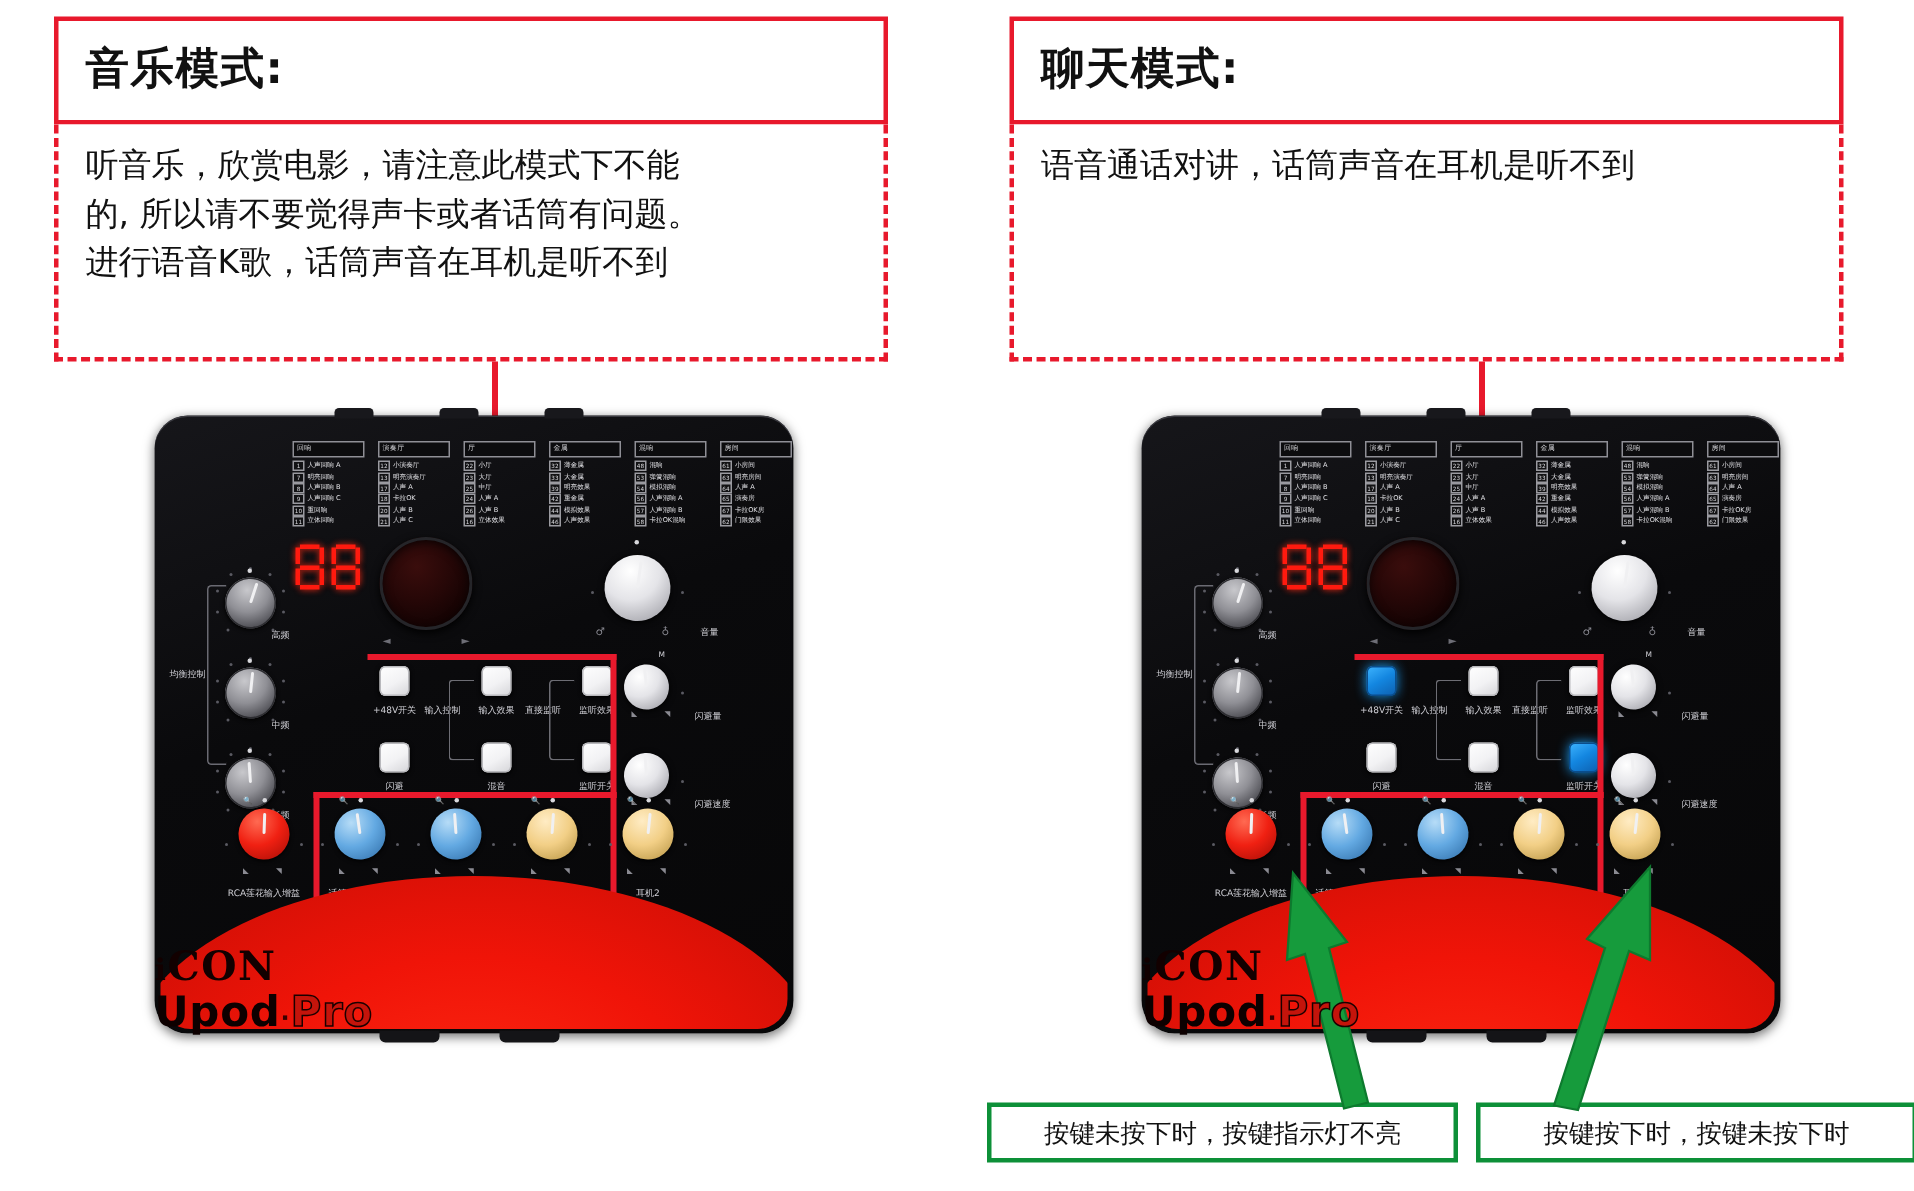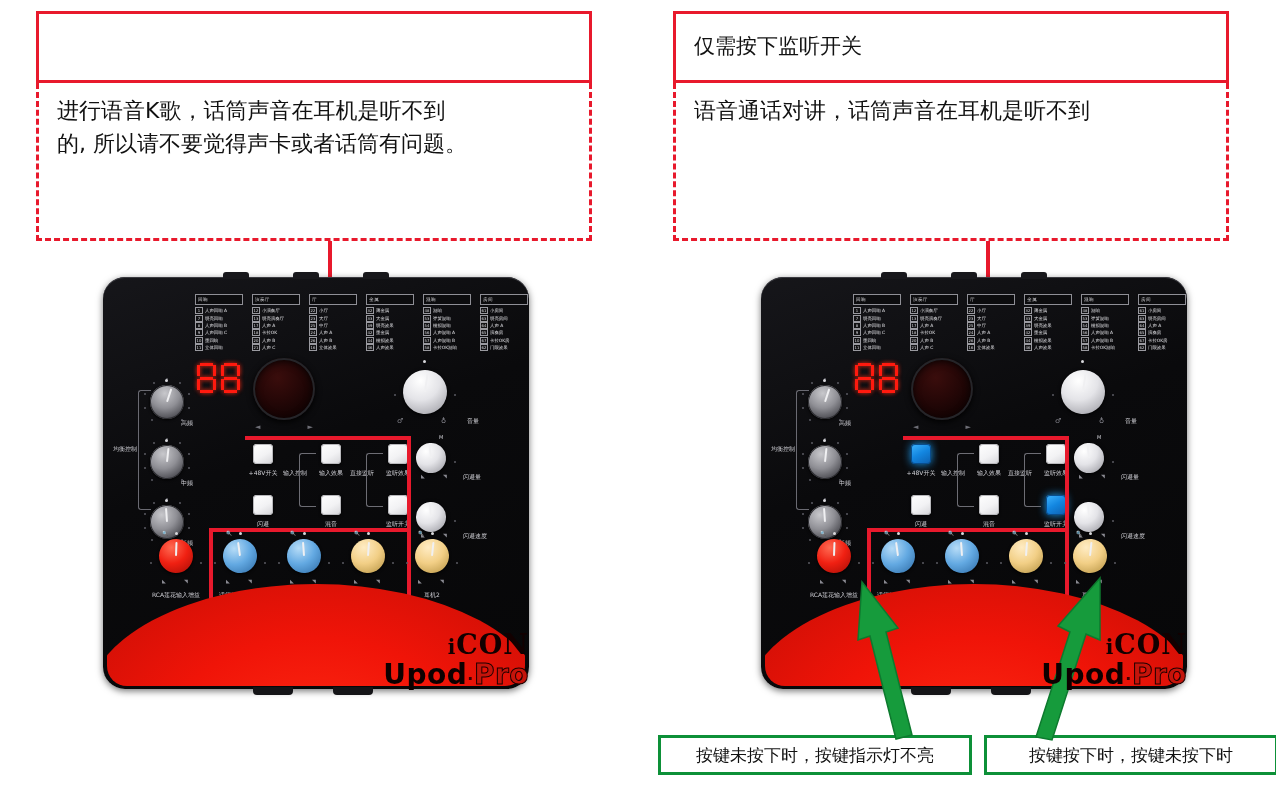--- a/index.html
+++ b/index.html
@@ -41,21 +41,21 @@
   .dev-body{position:absolute;left:0;top:0;width:426px;height:412px;
     background:linear-gradient(160deg,#16161a 0%,#0a0a0c 42%,#070708 100%);
     border-radius:22px;box-shadow:0 2px 7px rgba(0,0,0,.55),inset 0 1px 0 #3a3a40;}
   .dev-top-nub{position:absolute;top:-5px;width:26px;height:7px;background:#18181c;border-radius:3px 3px 0 0;}
   .dev-bot-nub{position:absolute;bottom:-6px;width:40px;height:8px;background:#141417;border-radius:0 0 4px 4px;}
 
   
   .swoosh{position:absolute;left:4px;bottom:3px;width:418px;height:116px;overflow:hidden;border-radius:0 0 20px 20px;}
   .swoosh .arc{position:absolute;left:-22px;top:14px;width:462px;height:200px;border-radius:50% 50% 0 0 / 62% 62% 0 0;
     background:radial-gradient(ellipse at 50% 85%,#ff2b14 0%,#f01408 48%,#c40d05 100%);}
-  .brand{position:absolute;left:0;right:0;text-align:right;z-index:3;}
+  .brand{position:absolute;left:0;right:0;text-align:left;z-index:3;}
   .brand-icon{font-family:"DejaVu Serif","Liberation Serif",serif;font-size:27px;font-weight:bold;color:#120000;letter-spacing:1px;}
   .brand-icon .small-i{font-size:20px;}
   .brand-model{font-size:28px;font-weight:bold;color:#0d0000;letter-spacing:.5px;margin-top:-2px;}
   .brand-model .pro{color:#c4140b;-webkit-text-stroke:1px #1a0000;}
   .brand-dot{font-size:16px;color:#3a0000;}
 
   
   .presets{position:absolute;left:92px;top:17px;display:flex;gap:9px;}
   .preset-col{width:48px;}
   .preset-head{border:1px solid #8f8f96;color:#d8d8dc;font-size:4.6px;
@@ -115,30 +115,32 @@
   #gbox-off{left:658px;top:735px;width:308px;height:34px;}
   #gbox-on{left:984px;top:735px;width:288px;height:34px;}
   .garrow{position:absolute;}
   .garrow svg{display:block;}
 </style>
 </head>
 <body>
 
 <div class="callout" id="callout-music">
   <div class="title-box">
+    <span class="title-main">音乐模式:</span>
   </div>
   <div class="body-box">
+    <div class="body-line">听音乐，欣赏电影，请注意此模式下不能</div>
+    <div class="body-line">的, 所以请不要觉得声卡或者话筒有问题。</div>
     <div class="body-line">进行语音K歌，话筒声音在耳机是听不到</div>
-    <div class="body-line">的, 所以请不要觉得声卡或者话筒有问题。</div>
   </div>
 </div>
 
 <div class="callout" id="callout-chat">
   <div class="title-box">
-    <span class="title-sub">仅需按下监听开关</span>
+    <span class="title-main">聊天模式:</span>
   </div>
   <div class="body-box">
     <div class="body-line">语音通话对讲，话筒声音在耳机是听不到</div>
   </div>
 </div>
 
 <div class="leader" id="leader-music"></div>
 <div class="leader" id="leader-chat"></div>
 
 <div class="device" id="device-music">

